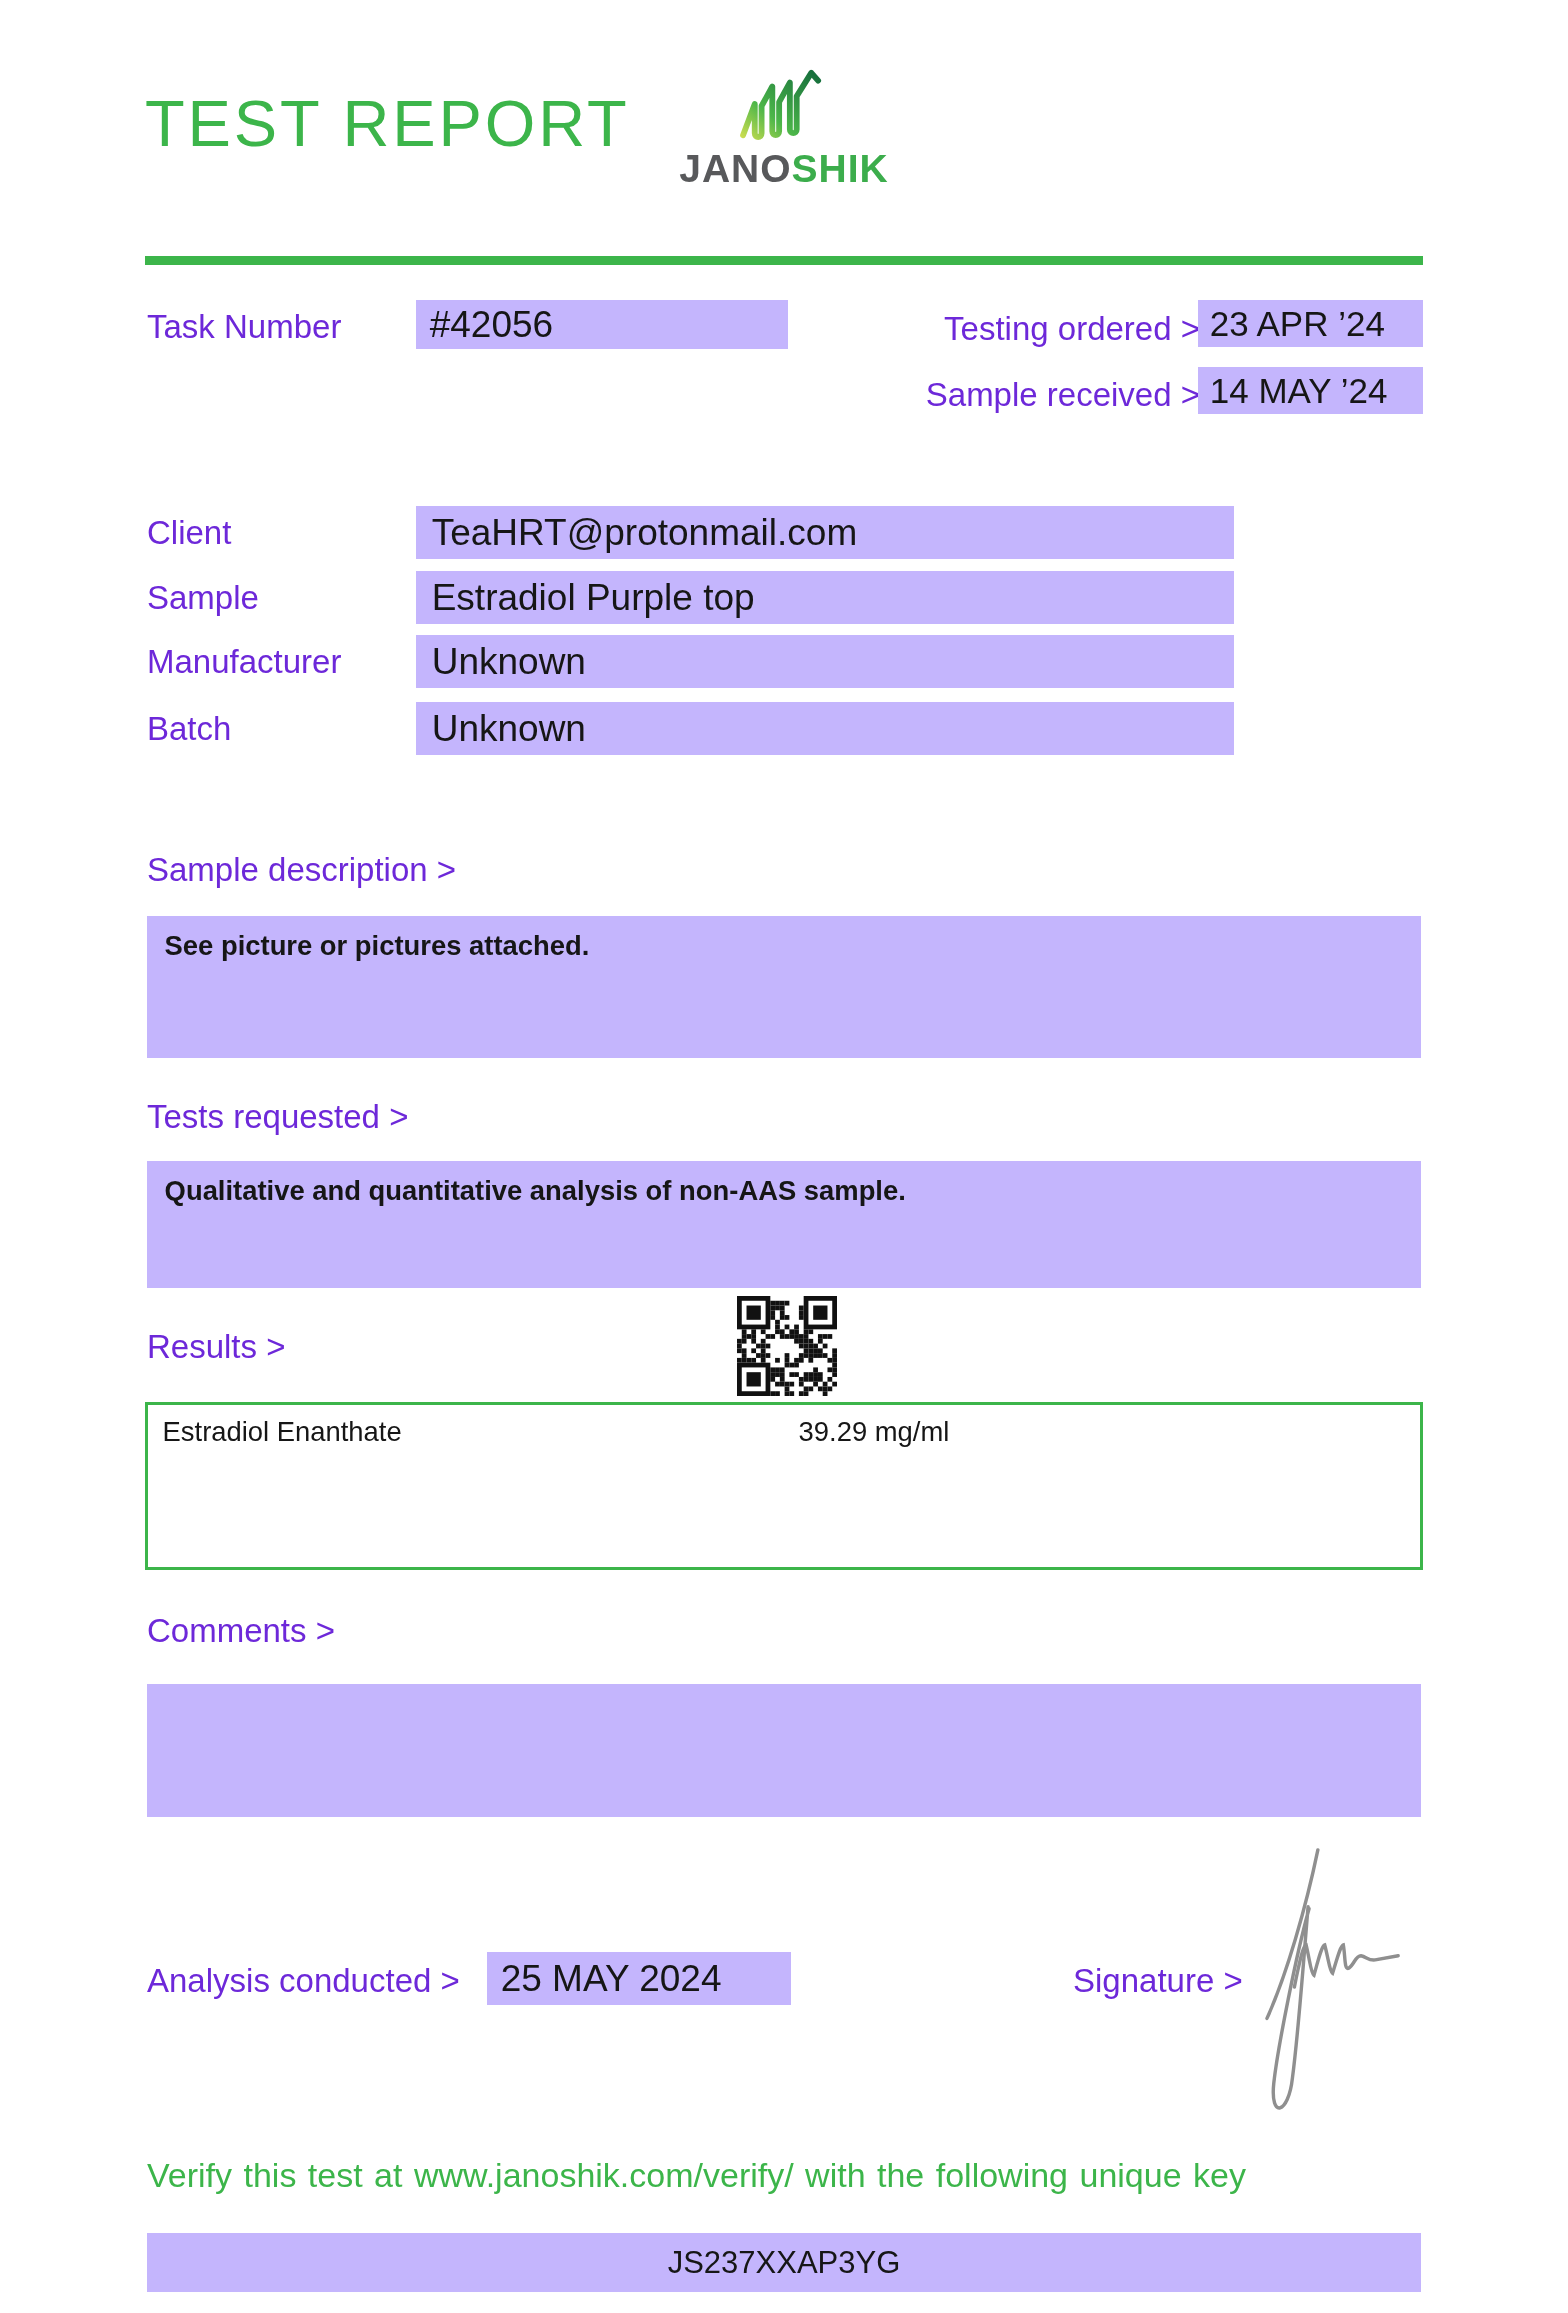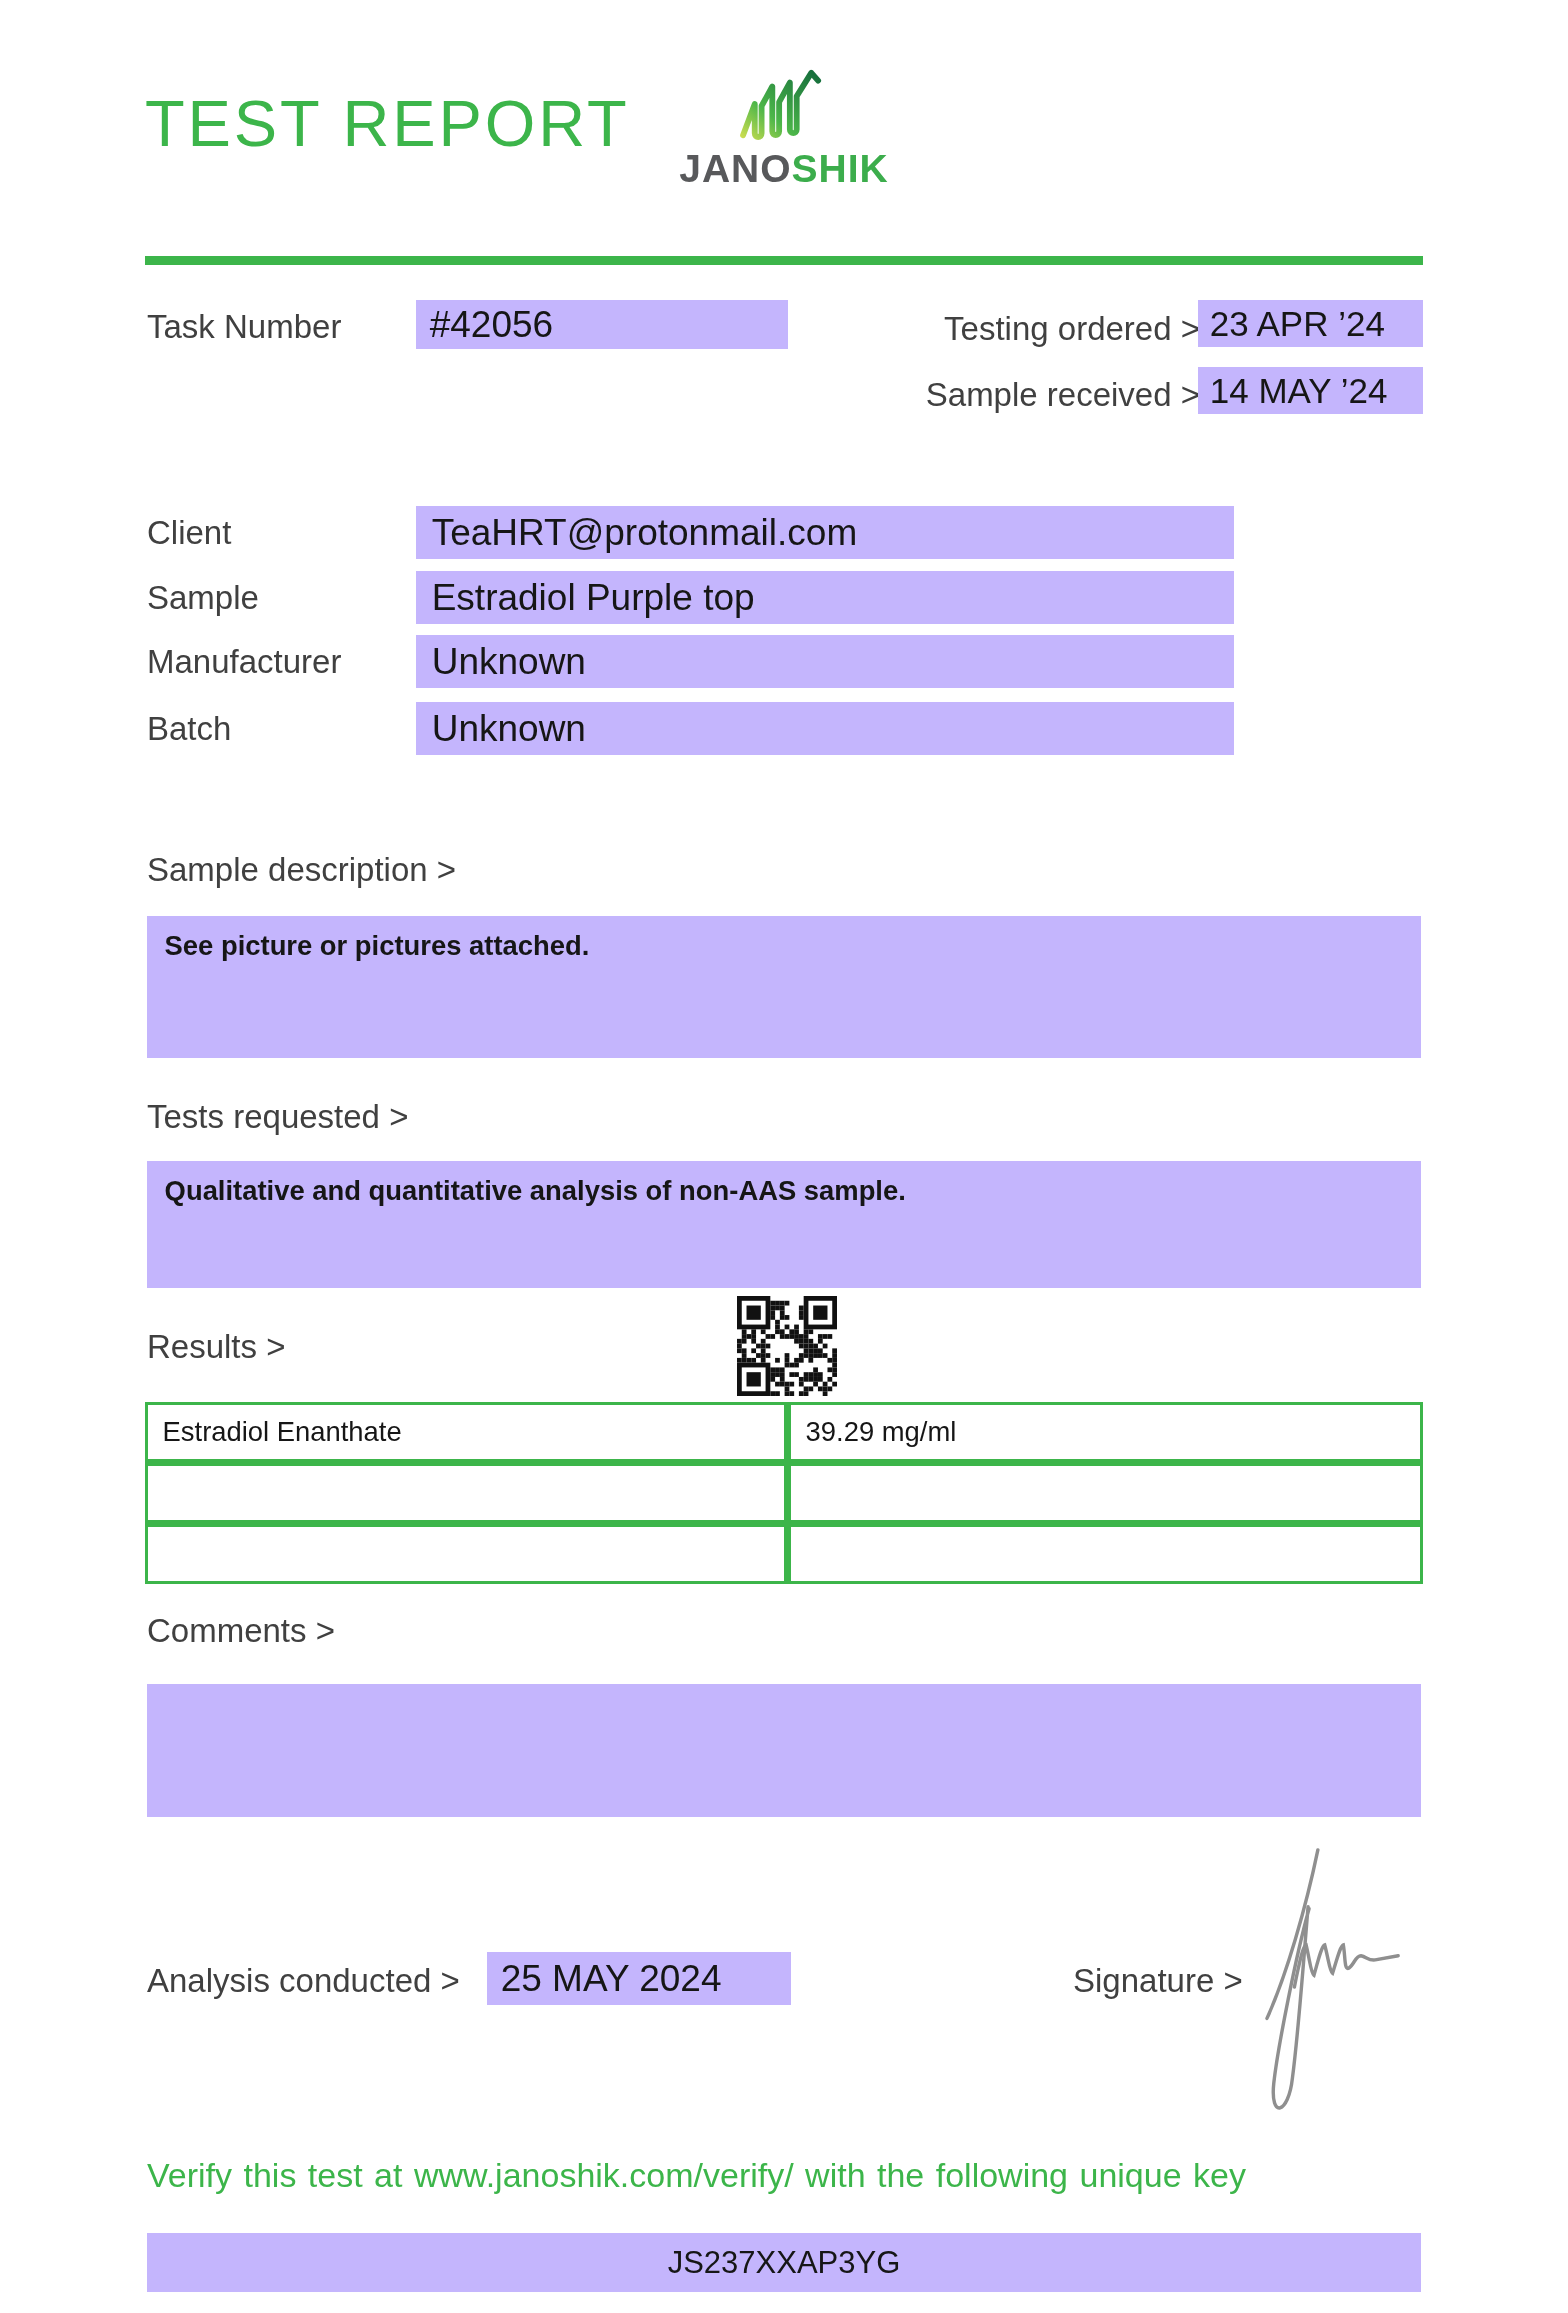--- a/index.html
+++ b/index.html
@@ -9,32 +9,32 @@
   }
   
   .report-title{position:absolute;left:145px;top:86px;font-size:65px;letter-spacing:2.9px;color:#3CB54A;font-weight:400;}
   .logo{position:absolute;left:678px;top:67px;width:212px;text-align:center;}
   .logo-icon{display:block;margin:0 auto;}
   .logo-text{font-size:39px;font-weight:bold;line-height:1;letter-spacing:1px;margin-top:3.9px;color:#58595B;}
   .logo-text .part-green{color:#3CAD4C;}
   .contact{position:absolute;right:147px;top:92px;text-align:right;font-size:26.5px;line-height:1.4;color:#4A4B4D;}
   .rule{position:absolute;left:145px;top:256px;width:1278px;height:8.8px;background:#3CB54A;}
   
-  .lbl{position:absolute;font-size:33px;color:#404040;}
+  .lbl{position:absolute;font-size:33px;color:#6d28d9;}
   .gbox{position:absolute;background:#c4b5fd;display:flex;align-items:center;box-sizing:border-box;}
   .task-box{left:416px;top:300px;width:372px;height:49px;font-size:37px;padding-left:13.7px;}
   .date-lbl{left:898px;width:302px;text-align:right;}
   .date-box{left:1198px;width:225px;height:47px;font-size:35px;padding-left:11.8px;}
   .info-lbl{left:147px;}
   .info-box{left:416px;width:818px;height:53px;font-size:37px;padding-left:15.7px;}
   .wide-box{left:147px;width:1274px;font-size:27.4px;align-items:flex-start;padding:13.7px 17.6px;font-weight:bold;}
   
   .results-table{
     position:absolute;left:145px;top:1402px;width:1278px;box-sizing:border-box;
-    background:#3CB54A;display:grid;grid-template-columns:636px 1fr;gap:7px;padding:2.9px;
+    background:#3CB54A;display:grid;grid-template-columns:636px 1fr;gap:0;padding:2.9px;
   }
   .results-table .cell{background:#ffffff;height:54px;display:flex;align-items:center;padding-left:14.7px;font-size:27.4px;}
   
   .qr{position:absolute;left:737px;top:1296px;width:100px;height:100px;}
   
   .analysis-box{left:487px;top:1952px;width:304px;height:53px;font-size:37px;padding-left:13.7px;}
   .signature-svg{position:absolute;left:1257px;top:1848px;}
   .verify-line{position:absolute;left:147px;top:2156px;width:1278px;font-size:34px;color:#3CB54A;white-space:nowrap;word-spacing:2px;}
   .key-box{left:147px;top:2233px;width:1274px;height:59px;font-size:31px;justify-content:center;padding-left:0;text-align:center;}
 </style>

